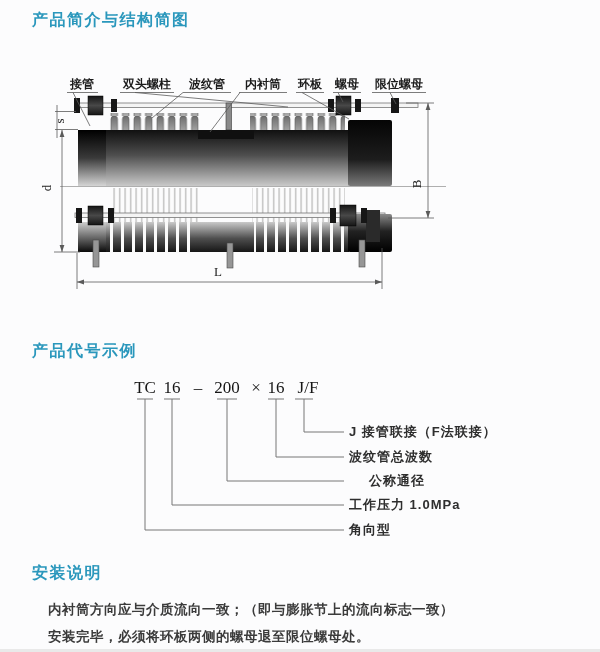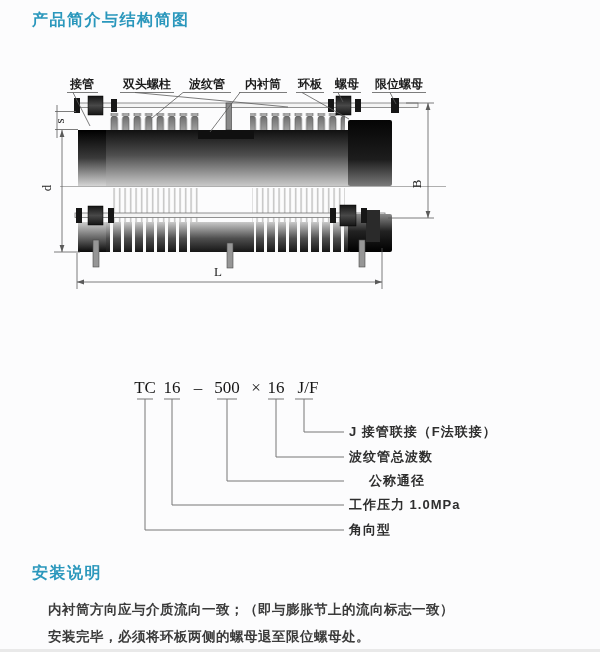--- a/index.html
+++ b/index.html
@@ -222,26 +222,27 @@
         <line x1="37" y1="191" x2="37" y2="227" stroke="#5a5a5a" stroke-width="0.8"></line>
         <line x1="342" y1="186" x2="342" y2="227" stroke="#5a5a5a" stroke-width="0.8"></line>
         <line x1="37" y1="220" x2="342" y2="220" stroke="#5a5a5a" stroke-width="0.8"></line>
         <polygon points="37,220 44,217.6 44,222.4" fill="#5a5a5a"></polygon>
         <polygon points="342,220 335,217.6 335,222.4" fill="#5a5a5a"></polygon>
         <text class="dim-letter" x="178" y="214" text-anchor="middle">L</text>
       </g>
     </svg>
   </div>
 
+  <h2 class="sec" id="title-code">产品代号示例</h2>
 
   <div class="code-fig">
     <span class="code-seg" style="left:145px">TC</span>
     <span class="code-seg" style="left:172px">16</span>
     <span class="code-seg" style="left:198px">–</span>
-    <span class="code-seg" style="left:227px">500</span>
+    <span class="code-seg" style="left:227px">200</span>
     <span class="code-seg" style="left:256px">×</span>
     <span class="code-seg" style="left:276px">16</span>
     <span class="code-seg" style="left:308px">J/F</span>
 
     <svg class="code-lines" viewBox="0 0 600 162">
       <g stroke="#777" stroke-width="1" fill="none">
         <line x1="137" y1="21" x2="153" y2="21"></line>
         <line x1="164" y1="21" x2="180" y2="21"></line>
         <line x1="217" y1="21" x2="237" y2="21"></line>
         <line x1="268" y1="21" x2="284" y2="21"></line>

